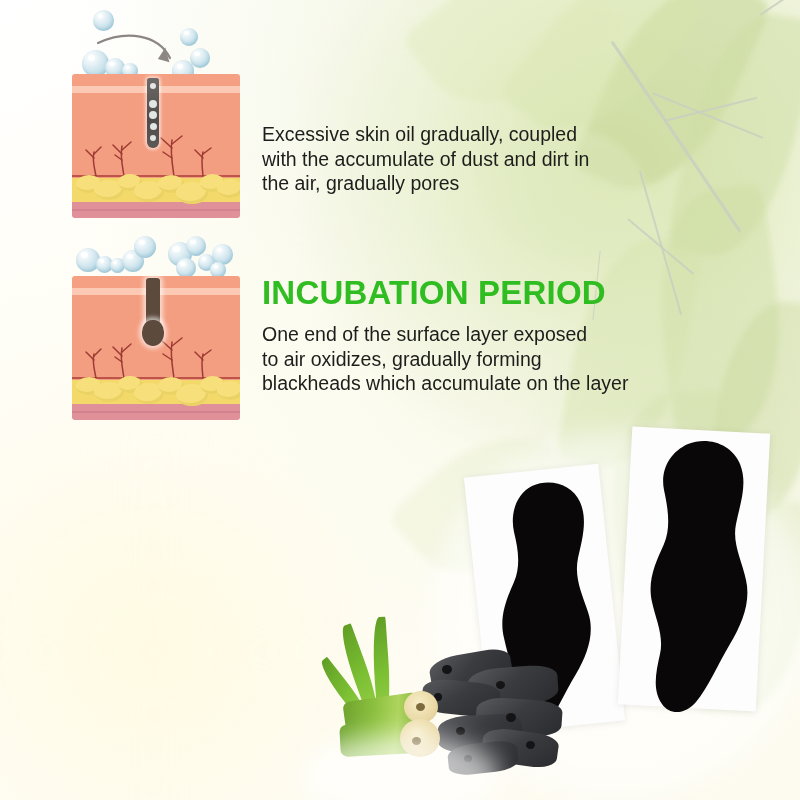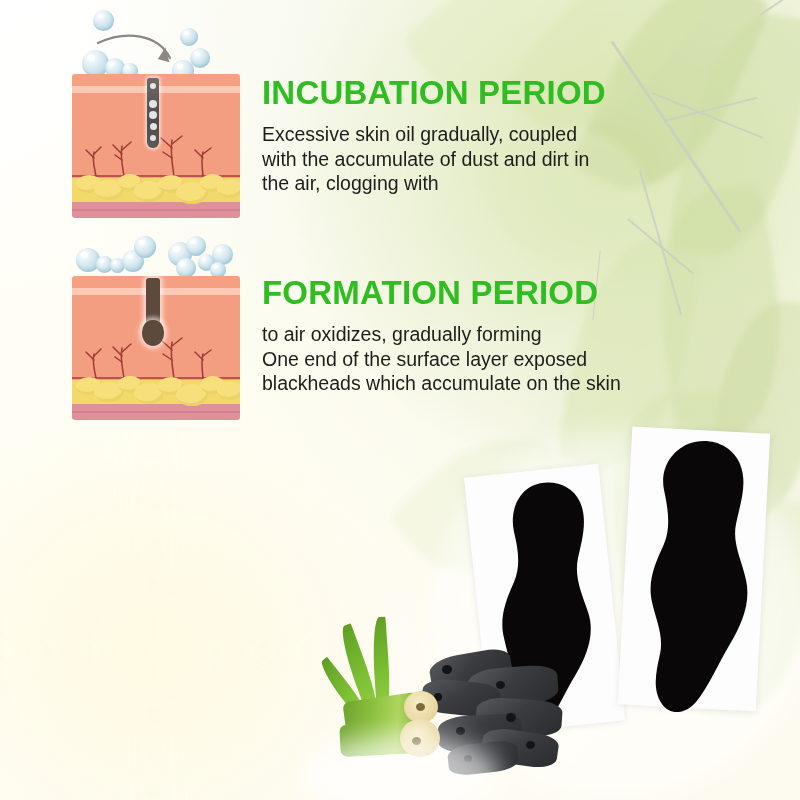--- a/index.html
+++ b/index.html
@@ -228,34 +228,33 @@
         <div class="fatlump" style="left:104px;top:108px;width:32px;height:22px;"></div>
         <div class="fatlump" style="left:128px;top:100px;width:25px;height:18px;"></div>
         <div class="fatlump" style="left:145px;top:105px;width:26px;height:19px;"></div>
       </div>
 
       <div class="plug" style="left:74px;top:2px;width:14px;height:52px;border-radius:3px 3px 4px 4px;"></div>
       <div class="plug" style="left:70px;top:44px;width:22px;height:26px;border-radius:50% 50% 54% 54%;"></div>
     </div>
   </div>
 
-  <div class="heading" style="left:262px;top:76px;font-size:33px;color:#2fbd22;">INCUBATION PERIOD</div>
 
   <div class="body-text" style="left:262px;top:122px;width:395px;font-size:19.5px;">
     <div>Excessive skin oil gradually, coupled</div>
     <div>with the accumulate of dust and dirt in</div>
-    <div>the air, clogging with</div>
-  </div>
-
-  <div class="heading" style="left:262px;top:276px;font-size:33px;color:#2fbd22;">FORMATION PERIOD</div>
+    <div>the air, gradually pores</div>
+  </div>
+
+  <div class="heading" style="left:262px;top:276px;font-size:33px;color:#2fbd22;">INCUBATION PERIOD</div>
 
   <div class="body-text" style="left:262px;top:322px;width:430px;font-size:19.5px;">
+    <div>One end of the surface layer exposed</div>
     <div>to air oxidizes, gradually forming</div>
-    <div>One end of the surface layer exposed</div>
-    <div>blackheads which accumulate on the skin</div>
+    <div>blackheads which accumulate on the layer</div>
   </div>
 
   <div>
 
     <div class="photo-glow" style="left:430px;top:430px;width:380px;height:370px;background:rgba(255,255,255,.5);"></div>
 
     <div class="backing" style="left:477px;top:470px;width:135px;height:258px;transform:rotate(-6deg);"></div>
     <div class="backing" style="left:625px;top:430px;width:138px;height:278px;transform:rotate(3deg);"></div>
 
     <svg style="position:absolute;left:488px;top:478px;" width="130" height="270" viewBox="0 0 130 270">

